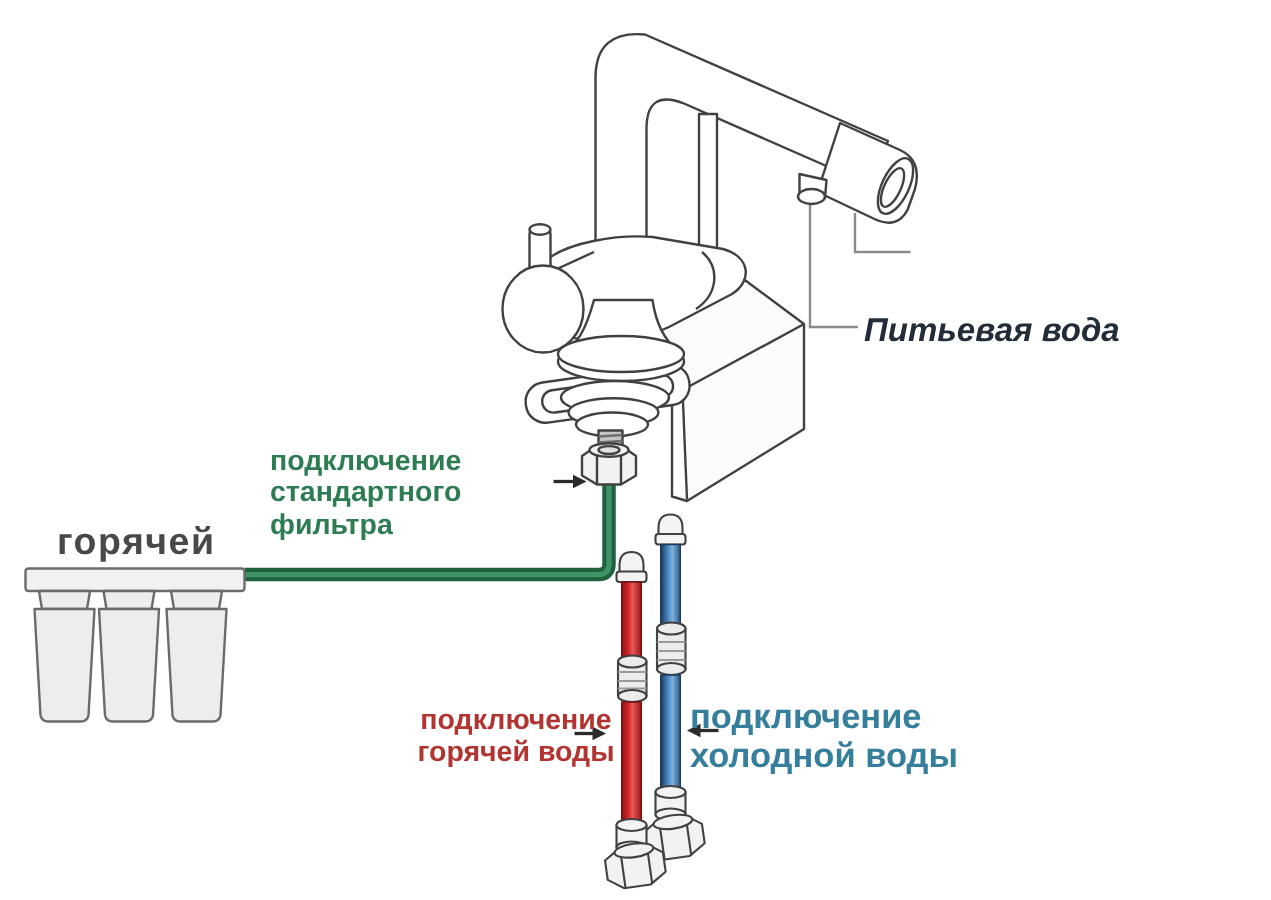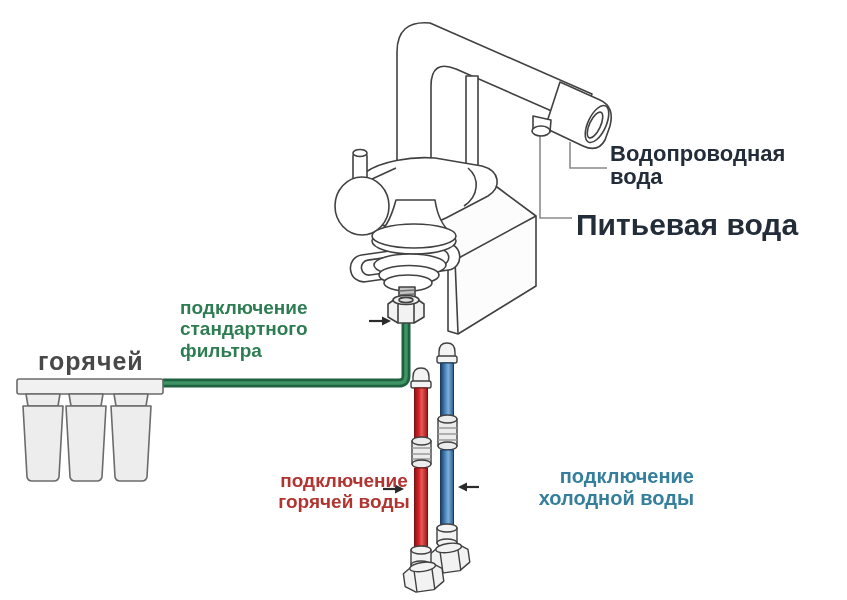--- a/index.html
+++ b/index.html
@@ -3,25 +3,25 @@
 <meta charset="utf-8">
 <style>
   html,body{margin:0;padding:0;background:#ffffff;}
   .canvas{
     position:relative;width:847px;height:600px;background:#ffffff;
     font-family:"Liberation Sans", sans-serif;overflow:hidden;
   }
   .art{position:absolute;left:0;top:0;}
   .lbl{position:absolute;font-weight:bold;line-height:1.1;}
   .lbl-tap{left:610px;top:142px;width:200px;font-size:22px;color:var(--label-dark);line-height:1.05;}
-  .lbl-drink{left:576px;top:208px;width:230px;font-size:30px;color:var(--label-dark);white-space:nowrap;}
+  .lbl-drink{left:576px;top:208px;width:230px;font-size:22px;color:var(--label-dark);white-space:nowrap;font-style:italic;}
   .lbl-filter{left:38px;top:348px;width:140px;font-size:25px;color:var(--filter-label);letter-spacing:1px;}
   .lbl-green{left:180px;top:297px;width:188px;text-align:left;font-size:19px;color:var(--label-green);line-height:1.12;}
   .lbl-hot{left:207px;top:470px;width:180px;text-align:center;font-size:19px;color:var(--label-red);line-height:1.12;margin-left:47px;}
-  .lbl-cold{left:498px;top:465px;width:196px;text-align:right;font-size:20px;color:var(--label-blue);line-height:1.12;}
+  .lbl-cold{left:460px;top:465px;width:196px;text-align:left;font-size:23px;color:var(--label-blue);line-height:1.12;}
   svg *{vector-effect:none;}
 </style>
 </head>
 <body>
 
 <div class="canvas">
 
   <svg class="art" width="847" height="600" viewBox="0 0 847 600">
     <defs>
       <linearGradient id="gradRed" x1="0" y1="0" x2="1" y2="0">
@@ -182,19 +182,18 @@
         <line x1="383" y1="489" x2="396" y2="489"></line>
         <polygon points="395,484.5 404,489 395,493.5" style="fill:var(--arrow)" stroke="none"></polygon>
       </g>
       <g>
         <line x1="479" y1="487" x2="466" y2="487"></line>
         <polygon points="467,482.5 458,487 467,491.5" style="fill:var(--arrow)" stroke="none"></polygon>
       </g>
     </g>
   </svg>
 
-  <div class="lbl lbl-tap">Водопроводная вода</div>
   <div class="lbl lbl-drink">Питьевая вода</div>
   <div class="lbl lbl-filter">горячей</div>
   <div class="lbl lbl-green">подключение стандартного фильтра</div>
   <div class="lbl lbl-hot">подключение горячей воды</div>
   <div class="lbl lbl-cold">подключение холодной воды</div>
 </div>
 
 </body></html>

